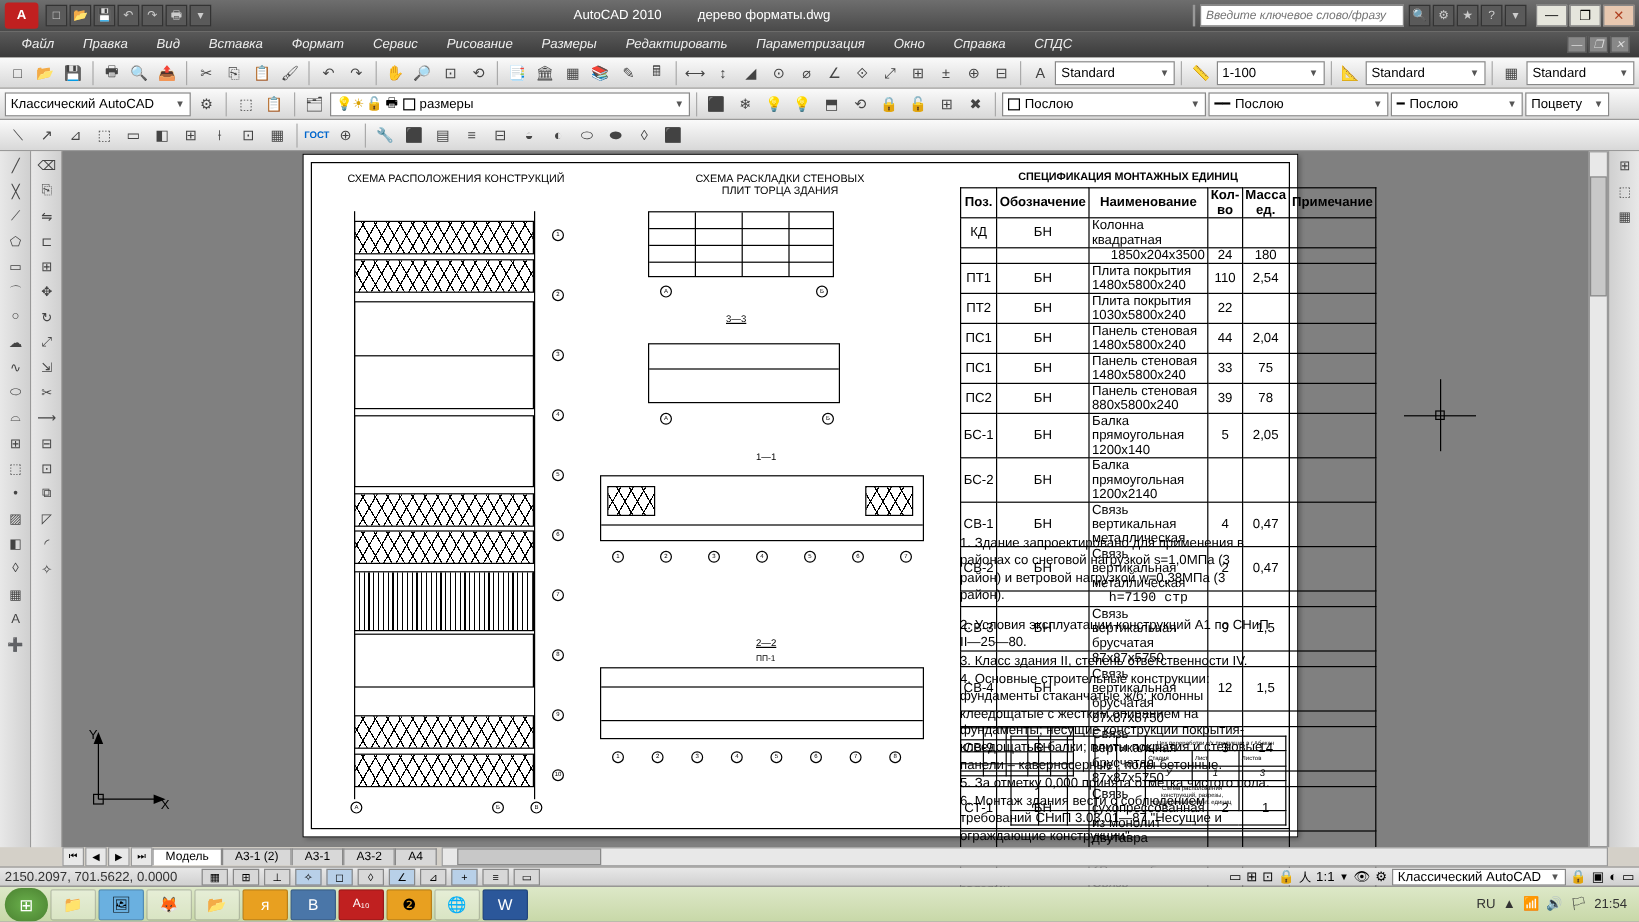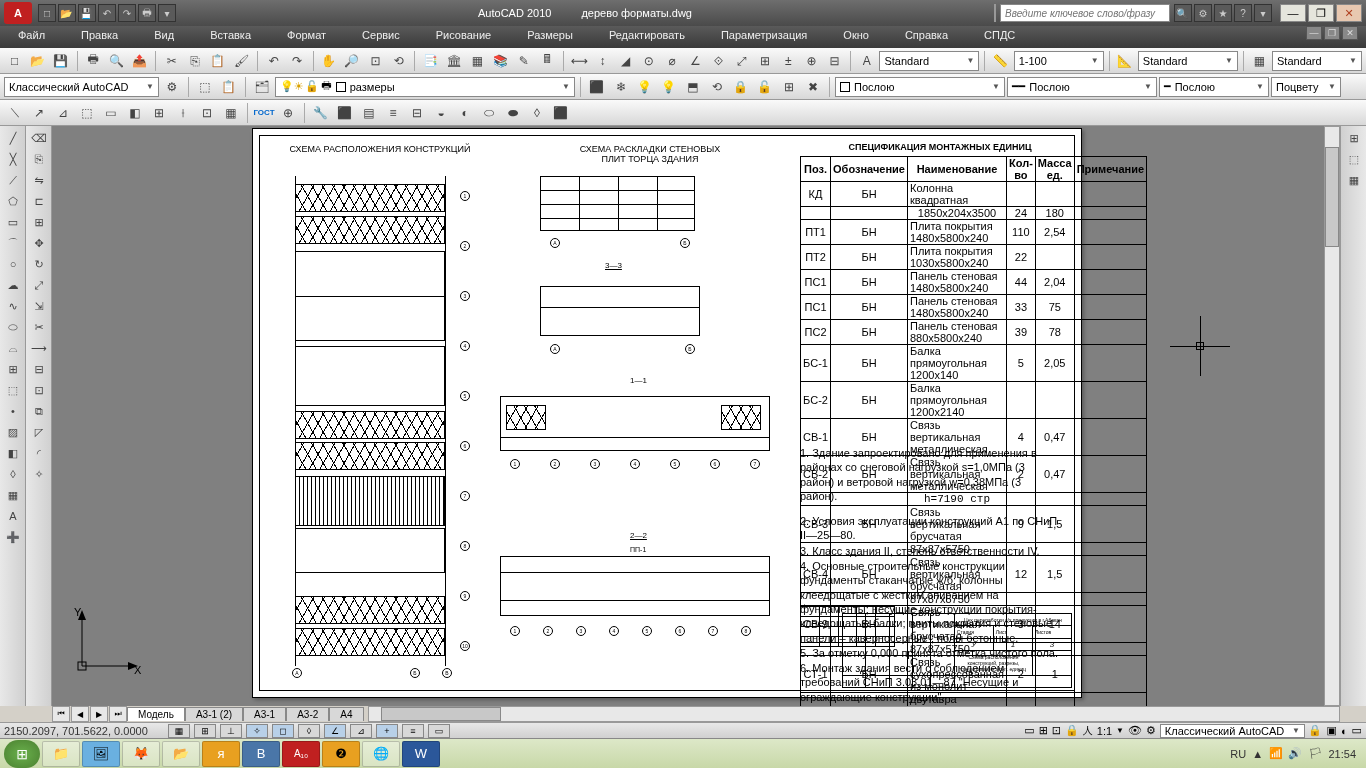--- a/index.html
+++ b/index.html
@@ -10,21 +10,21 @@
 .app-icon { width: 28px; height: 22px; background: #c02020; border-radius: 3px; display: flex; align-items: center; justify-content: center; color: #fff; font-weight: bold; font-size: 14px; }
 .qat { display: flex; gap: 2px; margin-left: 6px; }
 .qat-btn { width: 18px; height: 18px; background: #5a5a5a; border: 1px solid #333; display: flex; align-items: center; justify-content: center; color: #ccc; font-size: 10px; }
 .title-center { flex: 1; text-align: center; color: #fff; font-size: 12px; display: flex; justify-content: center; gap: 30px; }
 .search-box { width: 170px; height: 18px; background: #fff; border: 1px solid #888; padding: 0 4px; color: #888; font-style: italic; font-size: 10px; }
 .win-controls { display: flex; gap: 2px; margin-left: 8px; }
 .win-btn { width: 26px; height: 18px; background: #e5e5dc; border: 1px solid #888; display: flex; align-items: center; justify-content: center; font-size: 11px; }
 .win-close { background: #e8c8b0; color: #b04020; }
 
 
-.menubar { height: 22px; background: linear-gradient(#5a5a5a, #3a3a3a); display: flex; padding: 0 8px; gap: 16px; }
+.menubar { height: 22px; background: linear-gradient(#5a5a5a, #3a3a3a); display: flex; align-items: center; padding: 0 8px; gap: 4px; font-style: italic; }
 .menu-item { padding: 3px 10px; color: #eee; font-size: 11px; cursor: default; }
 .mdi-controls { margin-left: auto; display: flex; gap: 2px; }
 .mdi-btn { width: 16px; height: 14px; background: #888; border: 1px solid #555; font-size: 9px; display: flex; align-items: center; justify-content: center; color: #ddd; }
 
 
 .toolbar-row { height: 26px; background: linear-gradient(#fafafa, #d8d8d8); border-bottom: 1px solid #999; display: flex; align-items: center; padding: 0 4px; gap: 2px; }
 .tool-btn { width: 22px; height: 22px; border: 1px solid transparent; display: flex; align-items: center; justify-content: center; background: transparent; font-size: 12px; color: #444; }
 .tool-sep { width: 1px; height: 20px; background: #aaa; margin: 0 3px; }
 .tool-combo { height: 20px; border: 1px solid #888; background: #fff; padding: 0 4px; display: flex; align-items: center; font-size: 11px; min-width: 80px; }
 .combo-arrow { margin-left: auto; font-size: 8px; color: #555; }
@@ -445,21 +445,21 @@
                 <td>КД</td>
                 <td>БН</td>
                 <td style="text-align: left;">Колонна квадратная</td>
                 <td></td>
                 <td></td>
                 <td></td>
               </tr>
               <tr>
                 <td></td>
                 <td></td>
-                <td style="text-align: center;">1850х204х3500</td>
+                <td style="text-align: right;">1850х204х3500</td>
                 <td>24</td>
                 <td>180</td>
                 <td></td>
               </tr>
               <tr>
                 <td>ПТ1</td>
                 <td>БН</td>
                 <td style="text-align: left;">Плита покрытия 1480х5800х240</td>
                 <td>110</td>
                 <td>2,54</td>

